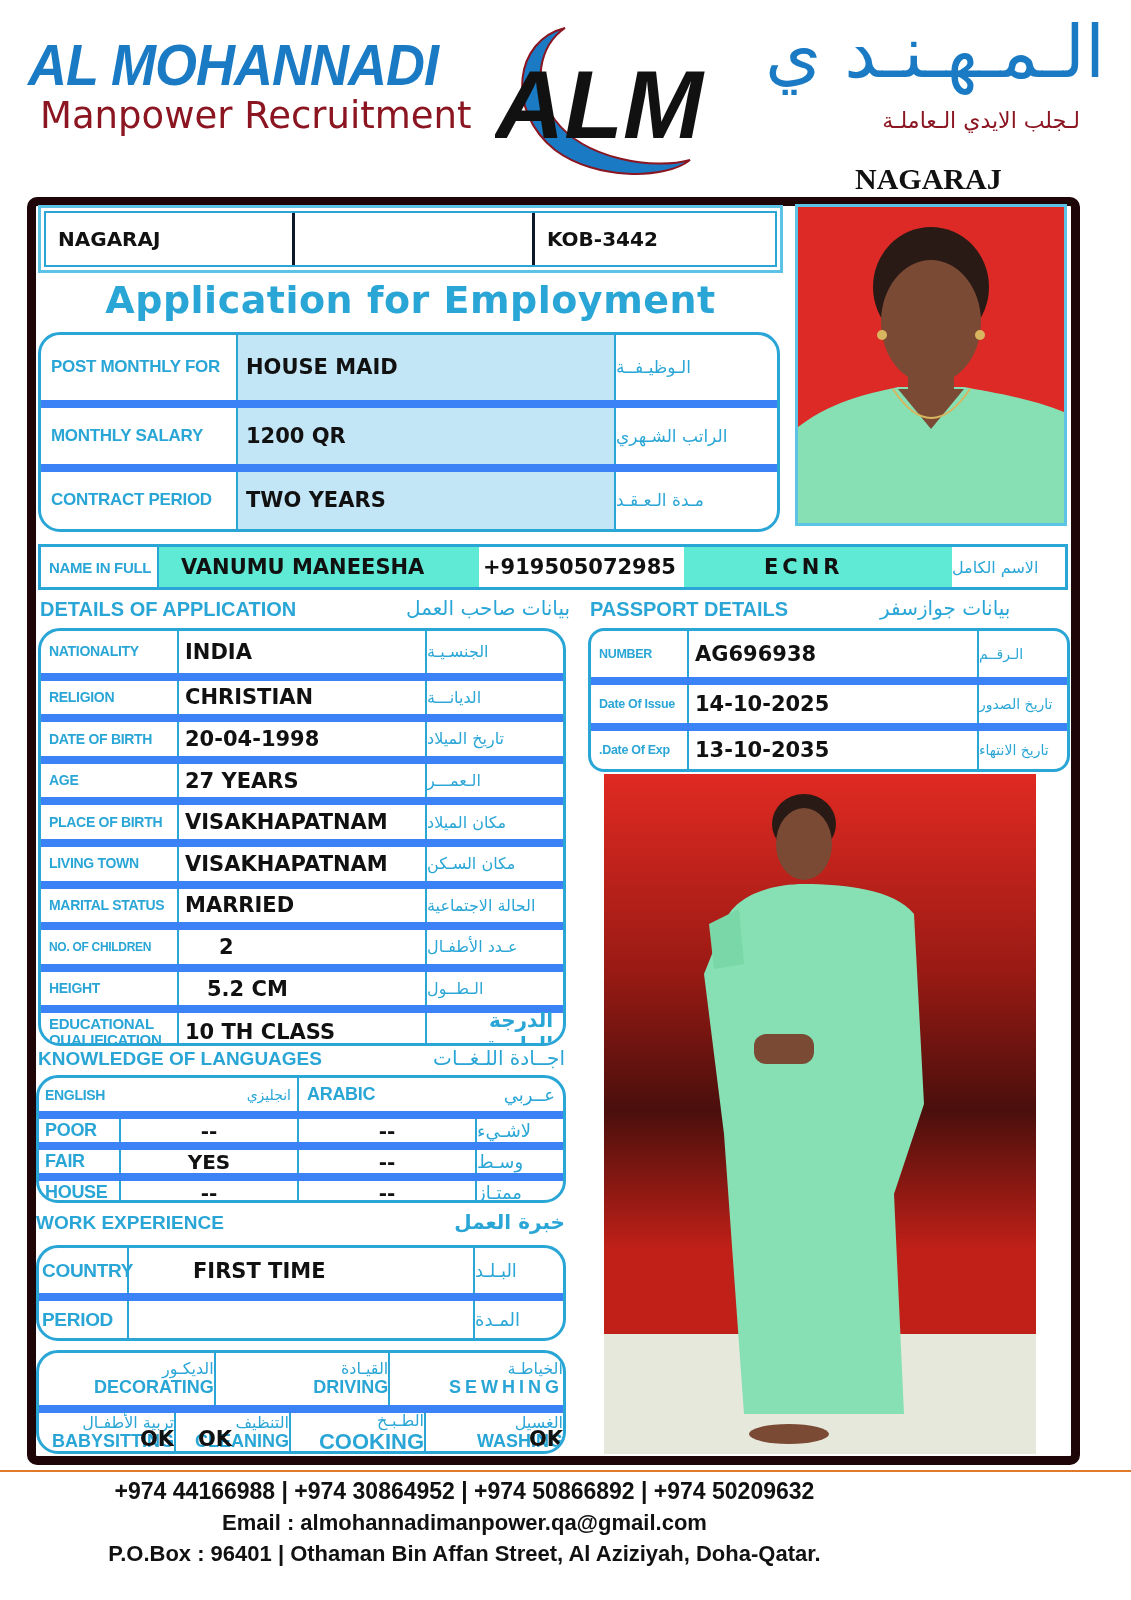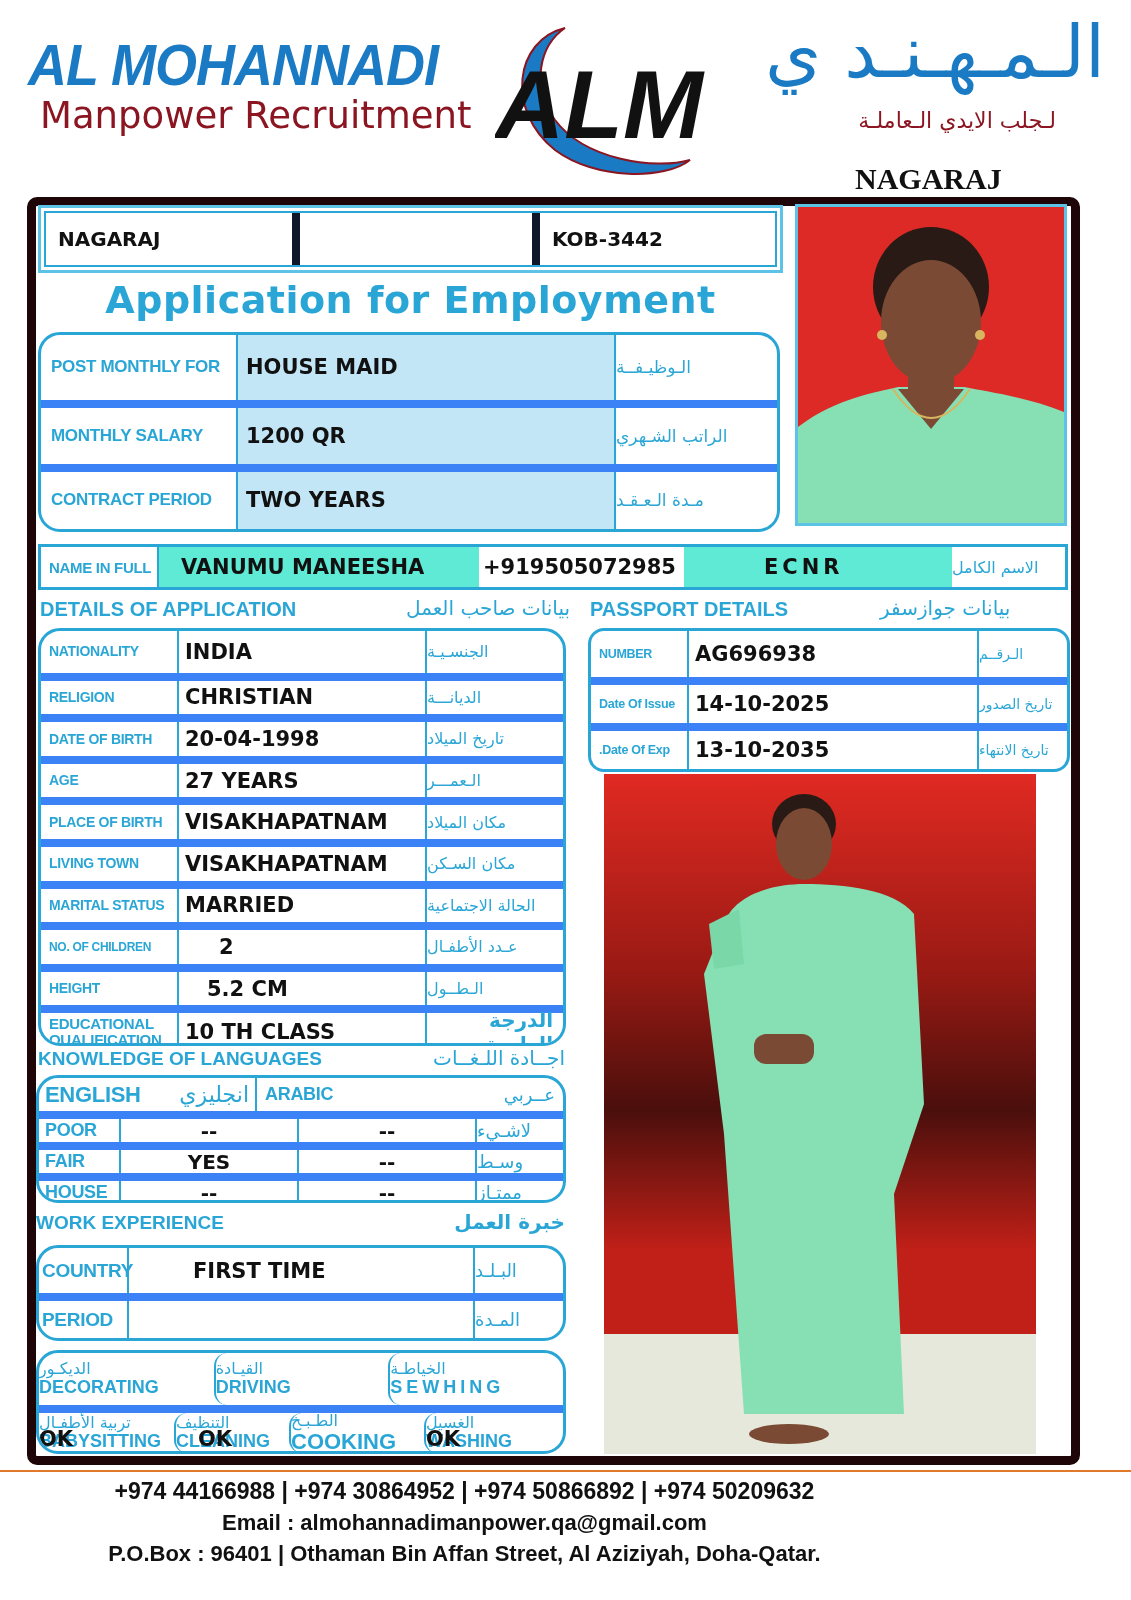--- a/index.html
+++ b/index.html
@@ -9,31 +9,31 @@
   .abs { position: absolute; }
   .lbl { color: #2aa6d6; font-weight: bold; font-family: "Liberation Sans", sans-serif; letter-spacing: -0.3px; }
   .val { color: #111; font-weight: bold; font-family: "DejaVu Sans", sans-serif; }
   .ar { color: #2aa6d6; font-family: "DejaVu Sans", sans-serif; direction: rtl; }
 
   
   #brand-en { left: 28px; top: 34px; font-size: 54px; font-style: italic; font-weight: 900; color: #1a7bc4; letter-spacing: -1px; font-family: "Liberation Sans", sans-serif; transform: scaleY(1.05); }
   #brand-sub { left: 40px; top: 94px; font-size: 37px; color: #8b1520; font-family: "DejaVu Sans", sans-serif; }
   #logo { left: 495px; top: 20px; width: 230px; height: 160px; }
   #brand-ar { left: 735px; top: 10px; width: 370px; font-size: 72px; color: #1a7bc4; text-align: right; direction: rtl; font-family: "DejaVu Sans", sans-serif; }
-  #brand-ar-sub { left: 796px; top: 108px; width: 260px; font-size: 22px; color: #8b1520; text-align: right; direction: rtl; font-family: "DejaVu Sans", sans-serif; }
+  #brand-ar-sub { left: 820px; top: 108px; width: 260px; font-size: 22px; color: #8b1520; text-align: right; direction: rtl; font-family: "DejaVu Sans", sans-serif; }
   #agent-name { left: 855px; top: 162px; font-size: 30px; font-weight: bold; color: #111; font-family: "Liberation Serif", serif; }
 
   
   #frame { left: 27px; top: 197px; width: 1053px; height: 1268px; border: 9px solid #1e0508; border-radius: 10px; background: #fff; }
 
   
   #ref-box { left: 38px; top: 205px; width: 745px; height: 68px; border: 3px solid #5cc3e6; }
   #ref-inner { left: 44px; top: 211px; width: 733px; height: 56px; border: 2px solid #2aa6d6; display: flex; }
   #ref-inner > div { height: 100%; display: flex; align-items: center; padding-left: 12px; font-size: 20px; font-weight: bold; color: #111; font-family: "DejaVu Sans", sans-serif; }
-  #ref-inner > div + div { border-left: 8px solid #0f172a; }
+  #ref-inner > div + div { border-left: 3px solid #0f172a; }
 
   #title { left: 38px; top: 278px; width: 745px; text-align: center; font-size: 38px; font-weight: 900; color: #2aa6d6; font-family: "DejaVu Sans", sans-serif; letter-spacing: 0.5px; }
 
   
   .rtable { position: absolute; border: 3px solid #2aa6d6; border-radius: 22px; overflow: hidden; background: #fff; }
   .row { display: flex; border-top: 8px solid #3b82f6; }
   .row:first-child { border-top: none; }
   .cell { display: flex; align-items: center; }
   .cell + .cell { border-left: 2px solid #2aa6d6; }
 
@@ -71,39 +71,39 @@
   #passport-table { left: 588px; top: 628px; width: 482px; height: 144px; border-radius: 16px; }
   #passport-table .row { height: 46px; }
   #passport-table .c1 { width: 96px; padding-left: 8px; font-size: 12.5px; }
   #passport-table .c2 { width: 290px; padding-left: 6px; font-size: 21px; }
   #passport-table .c3 { flex: 1; justify-content: flex-end; padding-right: 6px; font-size: 14px; }
 
   
   #lang-table { left: 36px; top: 1075px; width: 530px; height: 128px; }
   #lang-table .row.head { height: 33px; }
   #lang-table .row.lv { height: 31px; }
-  #lang-table .h1 { width: 216px; padding: 0 6px; justify-content: space-between; font-size: 22px; }
+  #lang-table .h1 { width: 258px; padding: 0 6px; justify-content: space-between; font-size: 14px; }
   #lang-table .h2 { flex: 1; padding: 0 8px; justify-content: space-between; font-size: 18px; }
   #lang-table .l1 { width: 80px; padding-left: 6px; font-size: 18px; }
   #lang-table .l2 { width: 178px; justify-content: center; font-size: 20px; }
   #lang-table .l3 { width: 178px; justify-content: center; font-size: 20px; }
   #lang-table .l4 { flex: 1; justify-content: flex-end; padding-right: 8px; font-size: 18px; }
 
   
   #work-table { left: 36px; top: 1245px; width: 530px; height: 96px; }
   #work-table .row { height: 45px; }
   #work-table .c1 { width: 88px; padding-left: 3px; font-size: 19px; }
   #work-table .c2 { width: 346px; padding-left: 64px; font-size: 21px; }
   #work-table .c3 { flex: 1; justify-content: flex-end; padding-right: 10px; font-size: 18px; }
 
   
   #skills-table { left: 36px; top: 1350px; width: 530px; height: 104px; }
   #skills-table .row.top { height: 52px; }
   #skills-table .row.bot { height: 48px; }
-  .skill { flex-direction: column; justify-content: center; align-items: flex-start; position: relative; border-radius: 13px; }
+  .skill { flex-direction: column; justify-content: center; align-items: flex-end; position: relative; }
   .skill .sk-ar { font-size: 16px; color: #2aa6d6; direction: rtl; font-family: "DejaVu Sans", sans-serif; line-height: 1.1; }
   .skill .sk-en { font-size: 18px; font-weight: bold; color: #2aa6d6; font-family: "Liberation Sans", sans-serif; line-height: 1.1; }
   .skill .sk-val { position: absolute; top: 14px; font-size: 21px; font-weight: bold; color: #111; font-family: "DejaVu Sans", sans-serif; }
   #skills-table .top .skill { width: 33.33%; }
   #skills-table .top .skill.s3 .sk-en { letter-spacing: 4px; }
   #skills-table .bot .skill { flex: 1; }
 
   
   #footer-line { left: 0; top: 1470px; width: 1131px; height: 2px; background: #e07a2a; }
   .foot { left: 0; width: 929px; text-align: center; color: #111; font-family: "Liberation Sans", sans-serif; font-weight: bold; }

